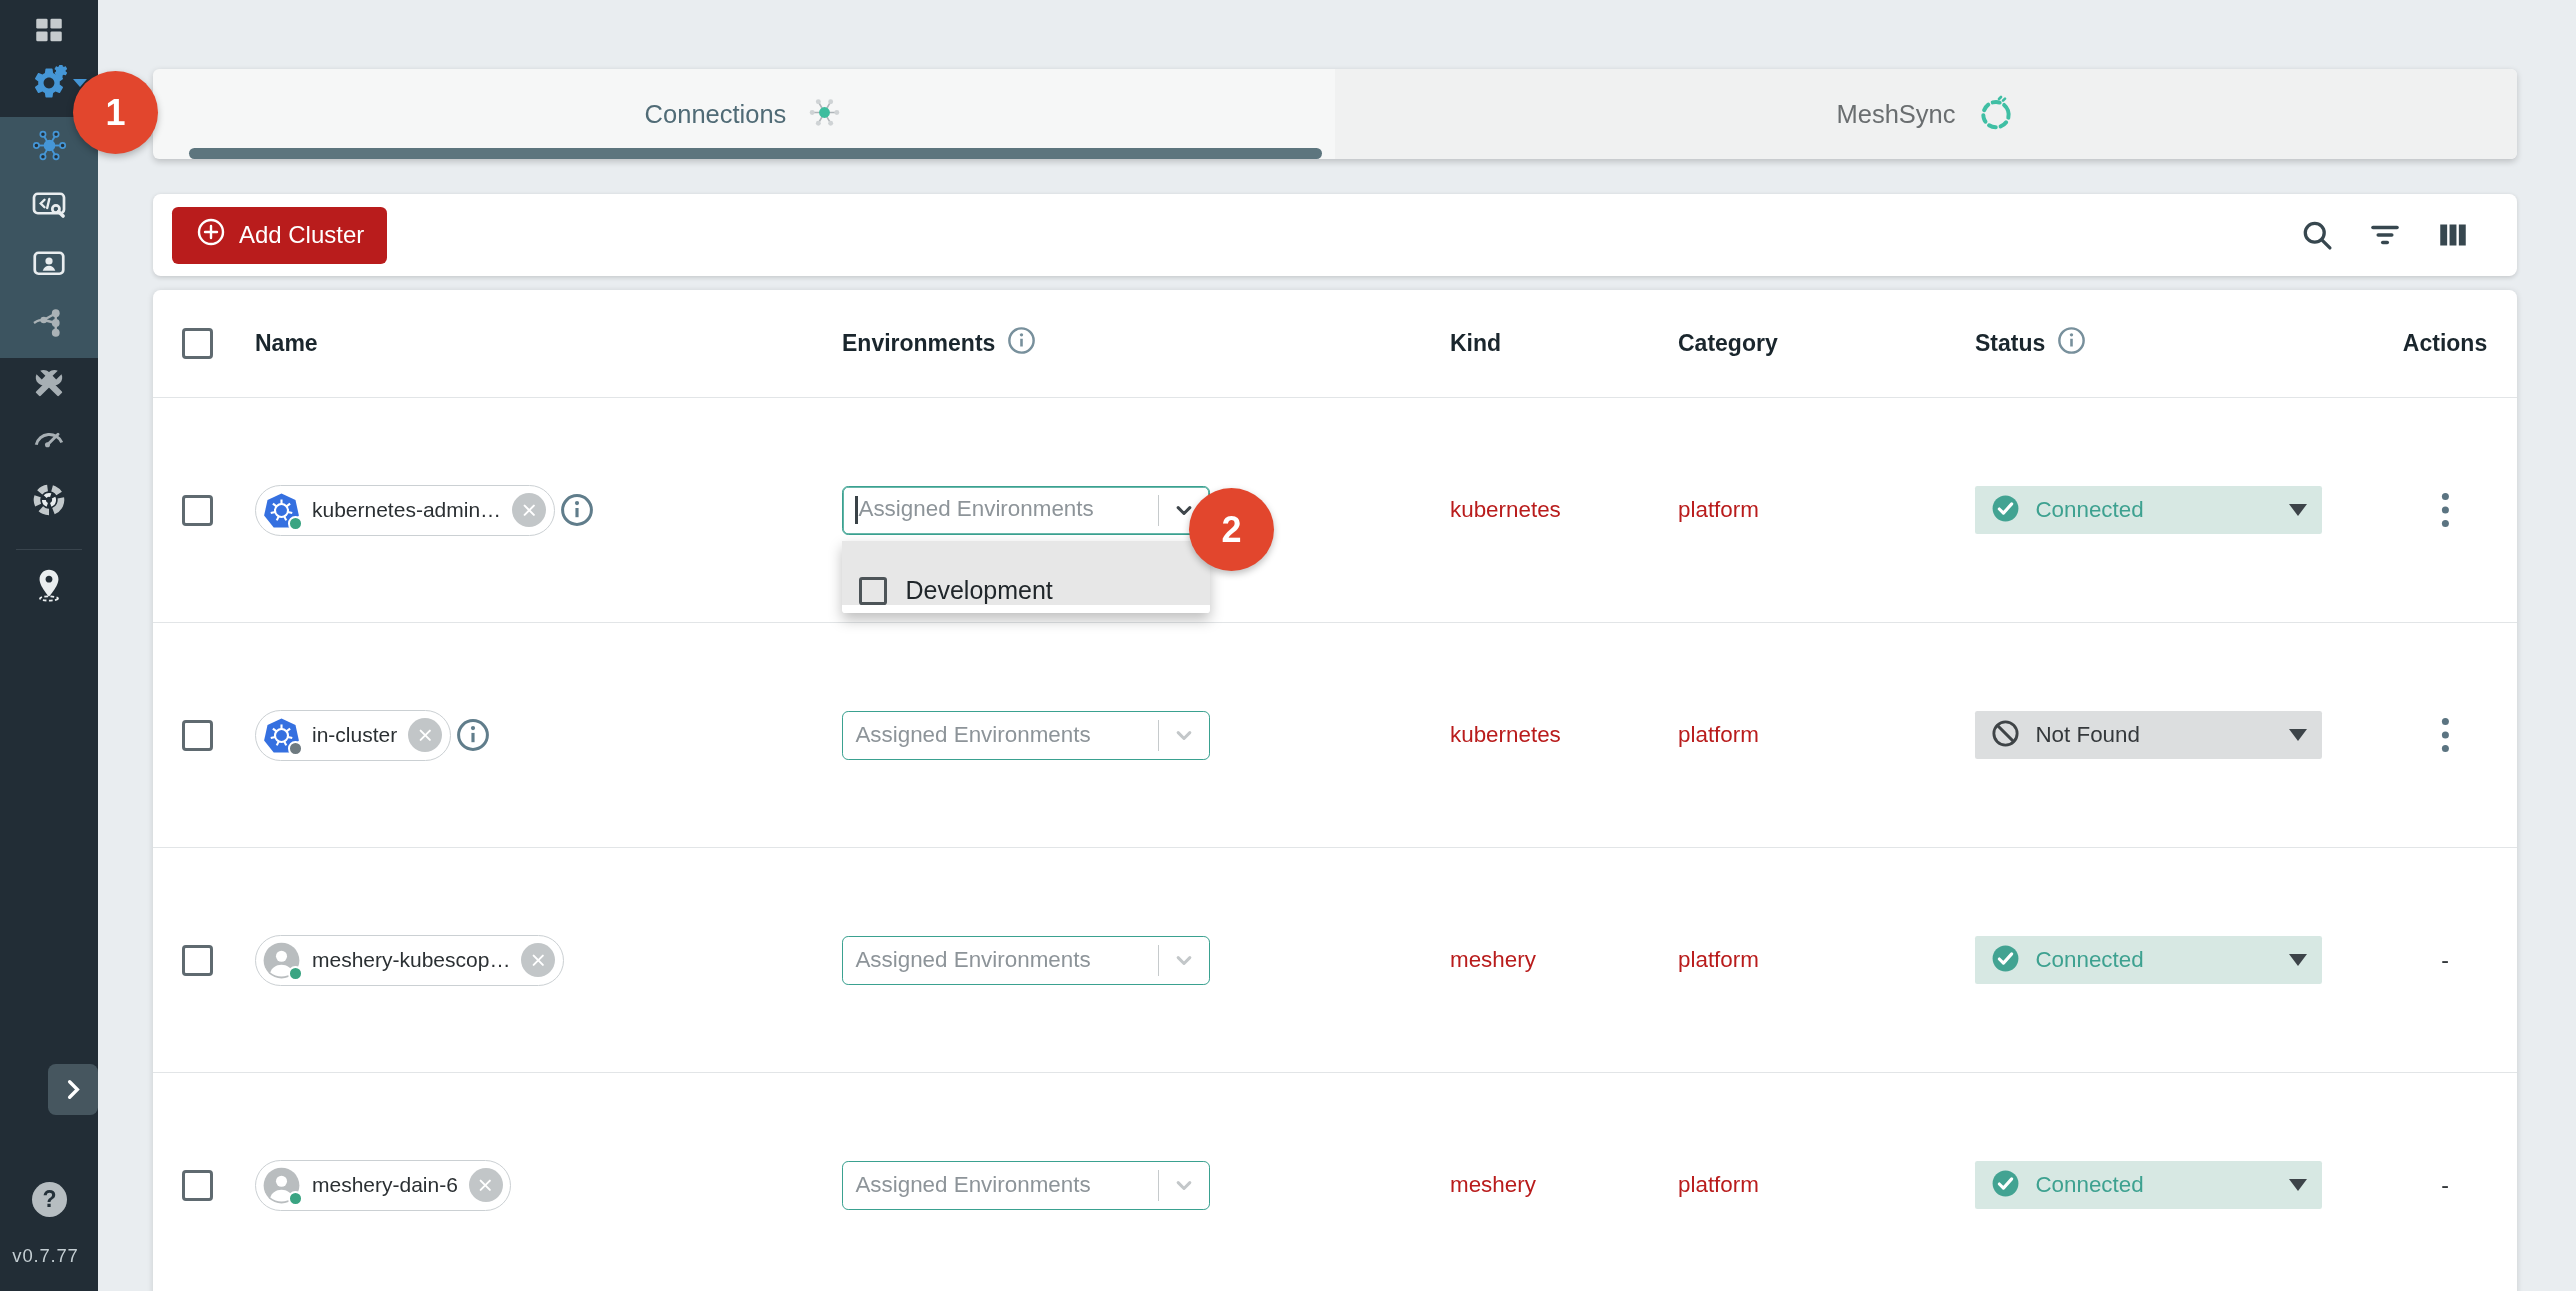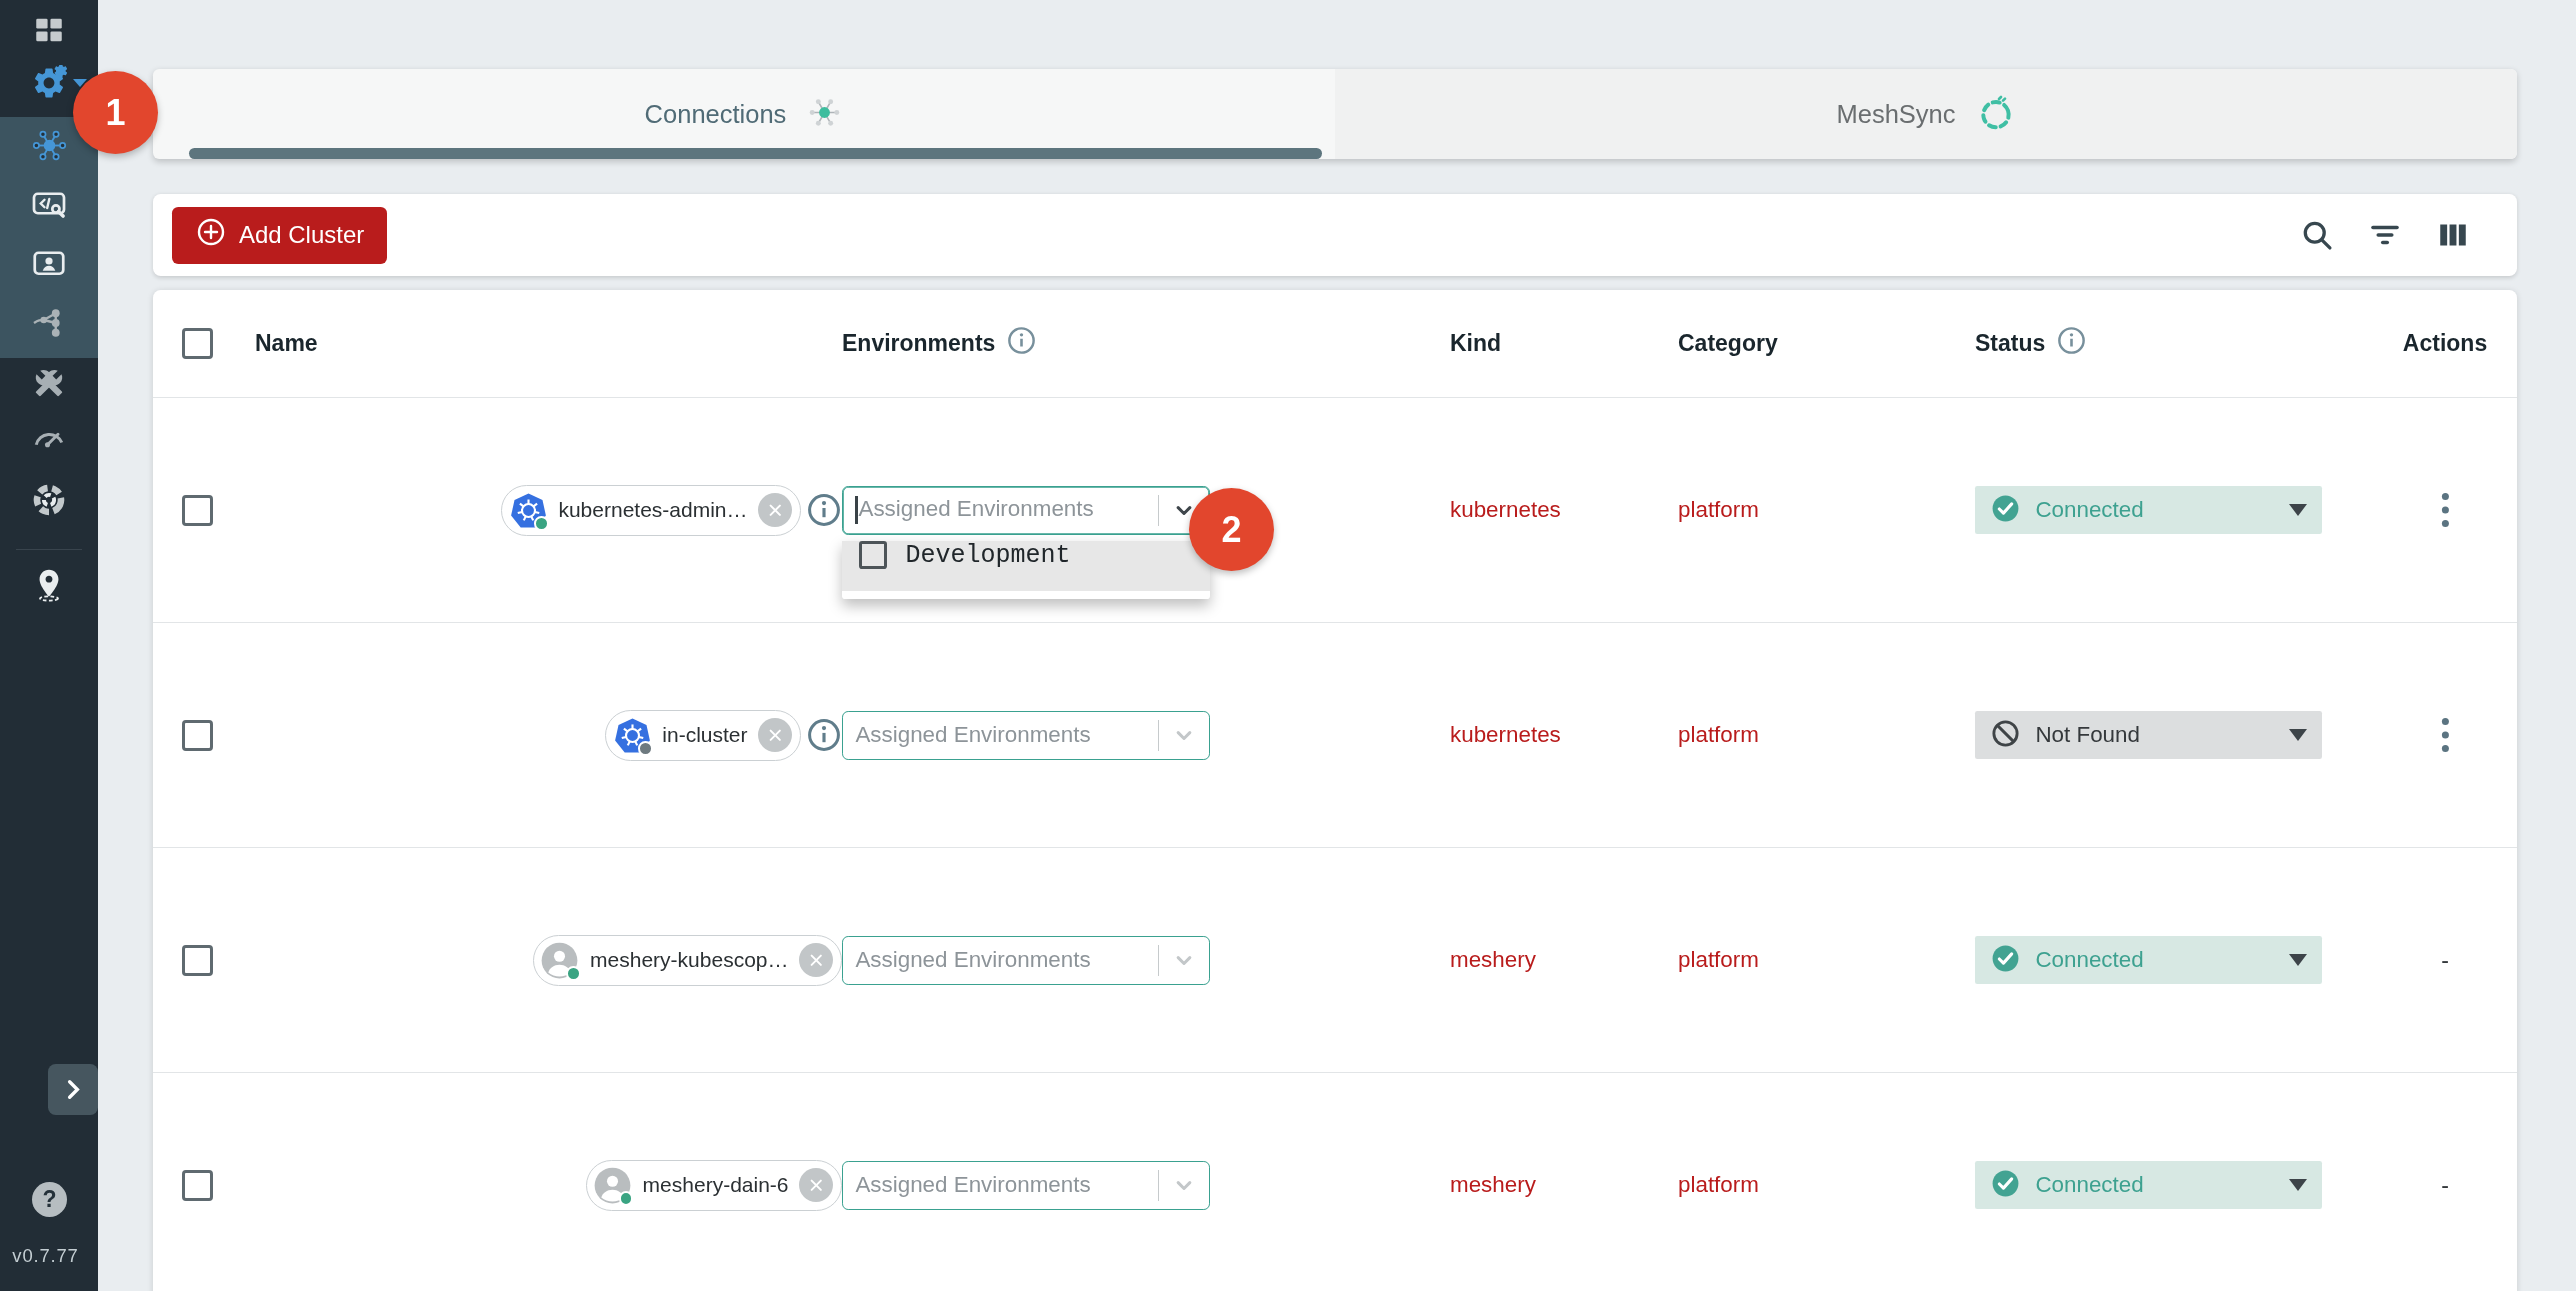--- a/index.html
+++ b/index.html
@@ -60,21 +60,21 @@
   .tablecard { position:absolute; left:55px; top:290px; width:2364px; height:1081px; background:#fff;
     border-radius:7.7px 7.7px 0 0; box-shadow:0 1.5px 6.2px rgba(0,0,0,.14); overflow:hidden; }
   .tgrid { display:grid; grid-template-columns:102px 587px 608px 228px 297px 398px 1fr; align-items:center; }
   .thead { height:108px; border-bottom:1.5px solid #e2e5e7; }
   .th { font-size:23px; font-weight:bold; color:#1a262d; display:flex; align-items:center; gap:10.8px; }
   .trow { height:225px; border-bottom:1.5px solid #e2e5e7; background:#fff; }
 
   .cbx-cell { padding-left:29px; }
   .cbx { width:31px; height:31px; border:3.1px solid #5f6a70; border-radius:3.9px; background:#fff; cursor:pointer; }
 
-  .name-cell { display:flex; align-items:center; gap:4px;justify-content:flex-end; }
+  .name-cell { display:flex; align-items:center; gap:4px; }
   .chip { display:inline-flex; align-items:center; gap:10.8px; height:51px; padding:0 7.7px 0 6.2px;
     border:1.5px solid #cbd0d3; border-radius:25.5px; background:#fff; cursor:pointer; }
   .chip-ic { position:relative; width:39px; height:39px; }
   .chip-dot { position:absolute; right:-1.5px; bottom:-1.5px; width:14.7px; height:14.7px; border-radius:50%;
     border:2.3px solid #fff; }
   .dot-green { background:#3aa482; } .dot-gray { background:#6e7a80; }
   .chip-label { font-size:21px; color:#2b3033; }
   .chip-x { width:34px; height:34px; border:none; border-radius:50%; background:#c2c6c8; color:#fff;
     display:flex; align-items:center; justify-content:center; cursor:pointer; }
   .info-btn { background:none; border:none; cursor:pointer; width:37px; height:37px; display:flex;
@@ -82,22 +82,22 @@
 
   .env-cell { align-self:stretch; display:flex; align-items:center; position:relative; }
   .env-select { width:368px; height:49px; border:1.5px solid #3aa190; border-radius:6.2px; background:#fff;
     display:flex; align-items:center; padding:0 10.8px 0 12.4px; cursor:pointer; }
   .env-ph { font-size:22.4px; color:#8d9499; flex:1; white-space:nowrap; overflow:hidden; }
   .caret-bar { display:inline-block; width:2.3px; height:28px; background:#3a4247; margin-right:0.8px; vertical-align:middle; }
   .env-div { width:1.5px; height:31px; background:#c6cacc; margin:0 10.8px 0 6.2px; }
   .env-chevron svg { display:block; }
   .dropdown { position:absolute; left:0; top:calc(50% + 31px); width:368px; background:#fff; border-radius:3.1px;
     box-shadow:0 6.2px 14px rgba(0,0,0,.25); padding-bottom:7.7px; z-index:30; }
-  .dd-item { height:50px; background:#e7e7e7; display:flex; align-items:flex-start; gap:18.5px;
-    padding-left:17px; cursor:pointer;font-family:Liberation Mono, monospace; }
+  .dd-item { height:64px; background:#e7e7e7; display:flex; align-items:flex-end; gap:18.5px;
+    padding-left:17px; cursor:pointer; }
   .dd-cbx { width:28px; height:28px; border:3.1px solid #4d5458; border-radius:3.1px; background:transparent; cursor:pointer; }
   .dd-label { font-size:25px; color:#20262a; }
 
   .cell-text { font-size:22.4px; color:#b91c1c; }
 
   .status-chip { width:347px; height:48px; border-radius:2.3px; display:flex; align-items:center;
     padding:0 15.4px; gap:14px; cursor:pointer; }
   .st-connected { background:#d7e8e3; }
   .st-connected .st-label { color:#3da190; }
   .st-notfound { background:#dcdedf; }

